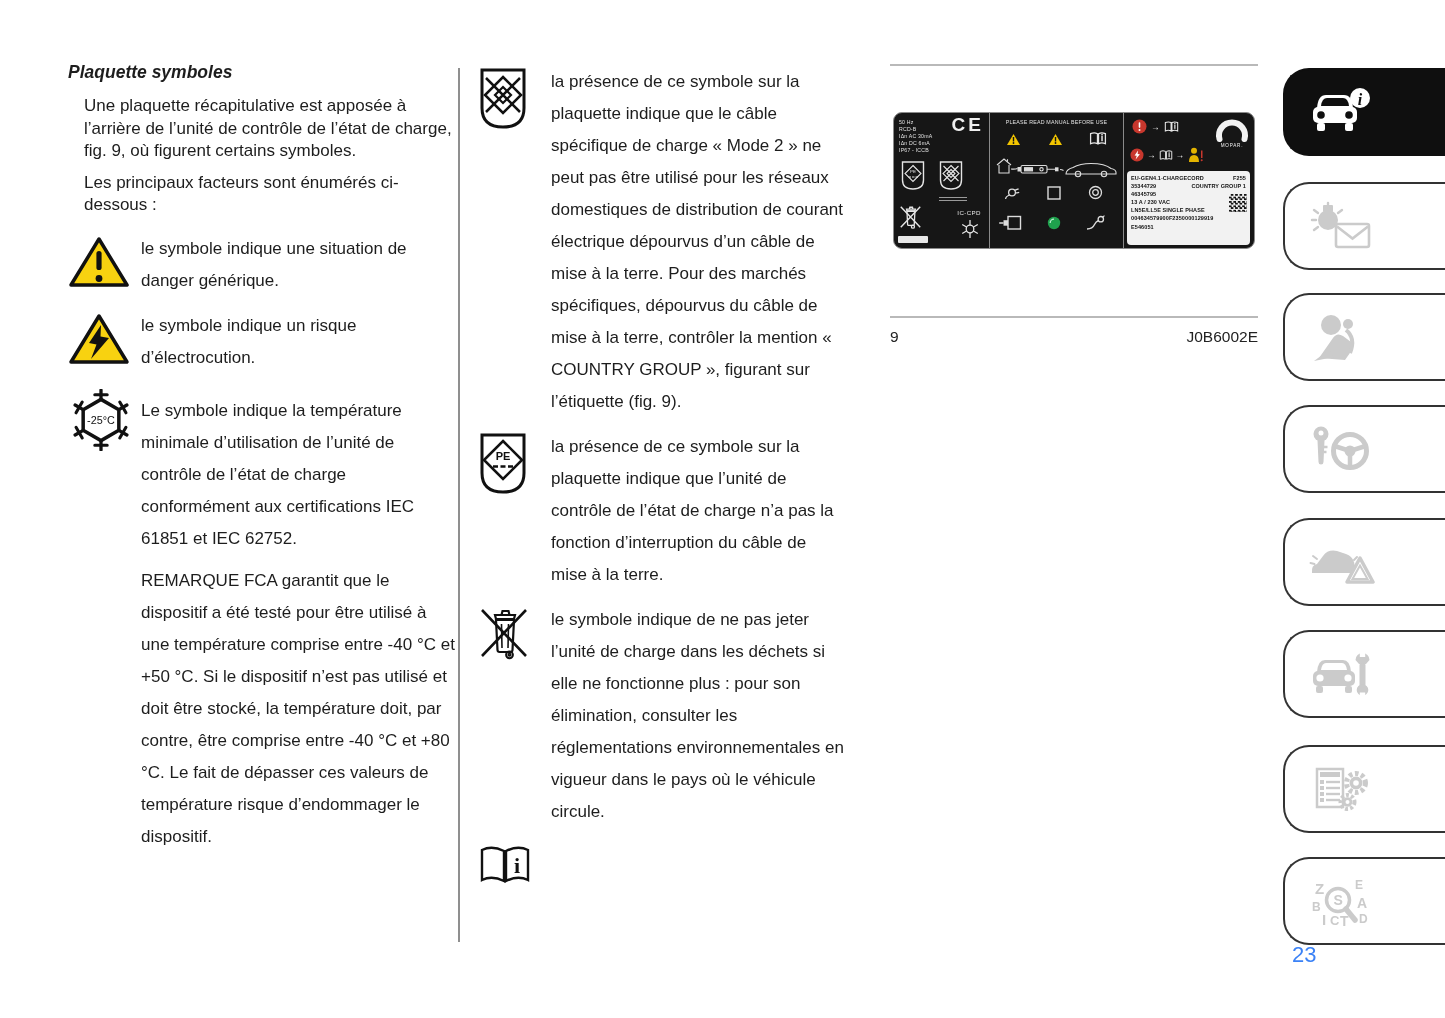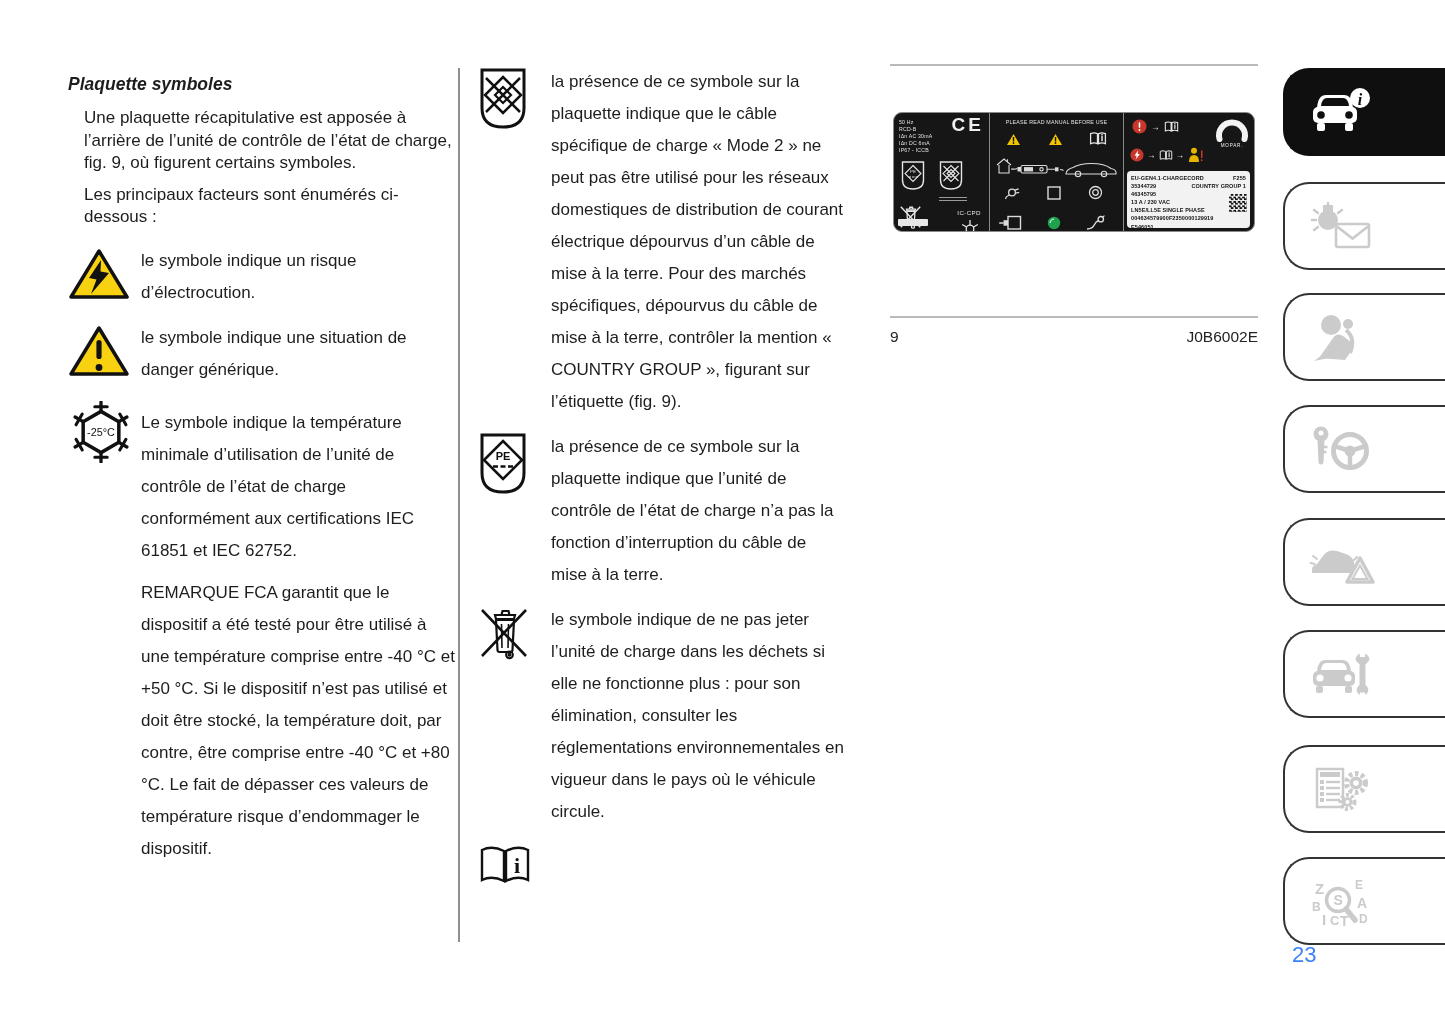--- a/index.html
+++ b/index.html
@@ -4,36 +4,36 @@
 <style>
   html,body { margin:0; padding:0; }
   body {
     width:1445px; height:1018px; background:#ffffff; position:relative; overflow:hidden;
     font-family:"Liberation Sans", sans-serif; color:#1d1d1d;
     -webkit-font-smoothing:antialiased;
   }
   
   .left-col  { position:absolute; left:68px;  top:62px; width:390px; }
   .mid-col   { position:absolute; left:478px; top:66px; width:368px; }
-  .heading   { font-style:italic; font-size:17.5px; margin:12px 0 12px 0; }
+  .heading   { font-style:italic; font-size:17.5px; margin:0 0 12px 0; }
   p.body     { font-size:17px; line-height:22.5px; margin:0 0 9px 16px; }
   .sym-list  { margin-top:16px; }
   .sym-row   { display:flex; margin-bottom:13px; }
   .sym-icon  { flex:0 0 73px; padding-top:2px; }
   .sym-text  { flex:1; font-size:17px; line-height:32px; }
   .sym-text p{ margin:8px 0 10px 0; }
   .col-divider { position:absolute; left:458px; top:68px; width:1.5px; height:874px; background:#8f8f8f; }
 
   
   .fig-col  { position:absolute; left:890px; top:60px; width:368px; height:300px; }
   .fig-rule { position:absolute; left:0; right:0; height:2px; background:#b9b9b9; }
   .fig-rule.top { top:4px; } .fig-rule.bottom { top:256px; }
   .fig-caption { position:absolute; top:268px; left:0; right:0; display:flex; justify-content:space-between; font-size:15.5px; color:#222; }
 
-  .charge-label { position:absolute; left:3px; top:52px; width:362px; height:120px;
+  .charge-label { position:absolute; left:3px; top:52px; width:362px; height:137px;
     background:#161616; border:1px solid #8a8a8a; border-radius:9px; display:flex; overflow:hidden; box-sizing:border-box; }
   .panel { position:relative; height:100%; box-sizing:border-box; }
   .p1 { width:96px;  border-right:1.5px solid #8a8a8a; }
   .p2 { width:134px; border-right:1.5px solid #8a8a8a; }
   .p3 { width:129px; }
   .specs { position:absolute; top:6px; left:5px; font-size:5.2px; line-height:7px; color:#e2e2e2; letter-spacing:0.2px; }
   .ce    { position:absolute; top:1px; right:5px; font-size:19px; font-weight:bold; letter-spacing:3px; color:#efefef; }
   .shields { position:absolute; top:48px; left:7px; display:flex; gap:14px; }
   .shield-caption { position:absolute; left:45px; top:82px; width:28px; }
   .shield-caption div { height:1.5px; background:#9a9a9a; margin:1.5px 0; }
@@ -71,35 +71,35 @@
     <h2 class="heading">Plaquette symboles</h2>
     <p class="body">Une plaquette récapitulative est apposée à l’arrière de l’unité de contrôle de l’état de charge, fig. 9, où figurent certains symboles.</p>
     <p class="body">Les principaux facteurs sont énumérés ci-dessous :</p>
 
     <div class="sym-list">
 
       <div class="sym-row">
         <div class="sym-icon">
           <svg width="62" height="54" viewBox="0 0 62 54">
             <path d="M31 4 L59 50 H3 Z" fill="#F8D210" stroke="#111" stroke-width="3.5" stroke-linejoin="round"></path>
-            <path d="M33 13 L21 31 L28.5 32.5 L23 47 L41 26 L32.5 24.5 Z" fill="#111"></path>
-          </svg>
-        </div>
-        <div class="sym-text">le symbole indique un risque d’électrocution.</div>
+            <rect x="28.4" y="16" width="5.2" height="19" rx="2.6" fill="#111"></rect>
+            <circle cx="31" cy="43.5" r="3.4" fill="#111"></circle>
+          </svg>
+        </div>
+        <div class="sym-text">le symbole indique une situation de danger générique.</div>
       </div>
 
       <div class="sym-row">
         <div class="sym-icon">
           <svg width="62" height="54" viewBox="0 0 62 54">
             <path d="M31 4 L59 50 H3 Z" fill="#F8D210" stroke="#111" stroke-width="3.5" stroke-linejoin="round"></path>
-            <rect x="28.4" y="16" width="5.2" height="19" rx="2.6" fill="#111"></rect>
-            <circle cx="31" cy="43.5" r="3.4" fill="#111"></circle>
-          </svg>
-        </div>
-        <div class="sym-text">le symbole indique une situation de danger générique.</div>
+            <path d="M33 13 L21 31 L28.5 32.5 L23 47 L41 26 L32.5 24.5 Z" fill="#111"></path>
+          </svg>
+        </div>
+        <div class="sym-text">le symbole indique un risque d’électrocution.</div>
       </div>
 
       <div class="sym-row">
         <div class="sym-icon">
           <svg width="66" height="62" viewBox="0 0 64 60">
             <g stroke="#111" fill="none" stroke-width="3.2" stroke-linecap="round">
               <path d="M32 10 L49.3 20 L49.3 40 L32 50 L14.7 40 L14.7 20 Z" stroke-width="3.4"></path>
               <path d="M32 10 L32 1 M49.3 20 L57.1 15.5 M49.3 40 L57.1 44.5 M32 50 L32 59 M14.7 40 L6.9 44.5 M14.7 20 L6.9 15.5"></path>
               <path d="M26 5.5 H38 M26 54.5 H38 M50.2 12.6 L56.2 23 M50.2 47.4 L56.2 37.1 M13.8 12.6 L7.8 23 M13.8 47.4 L7.8 37.1" stroke-width="3"></path>
             </g>

